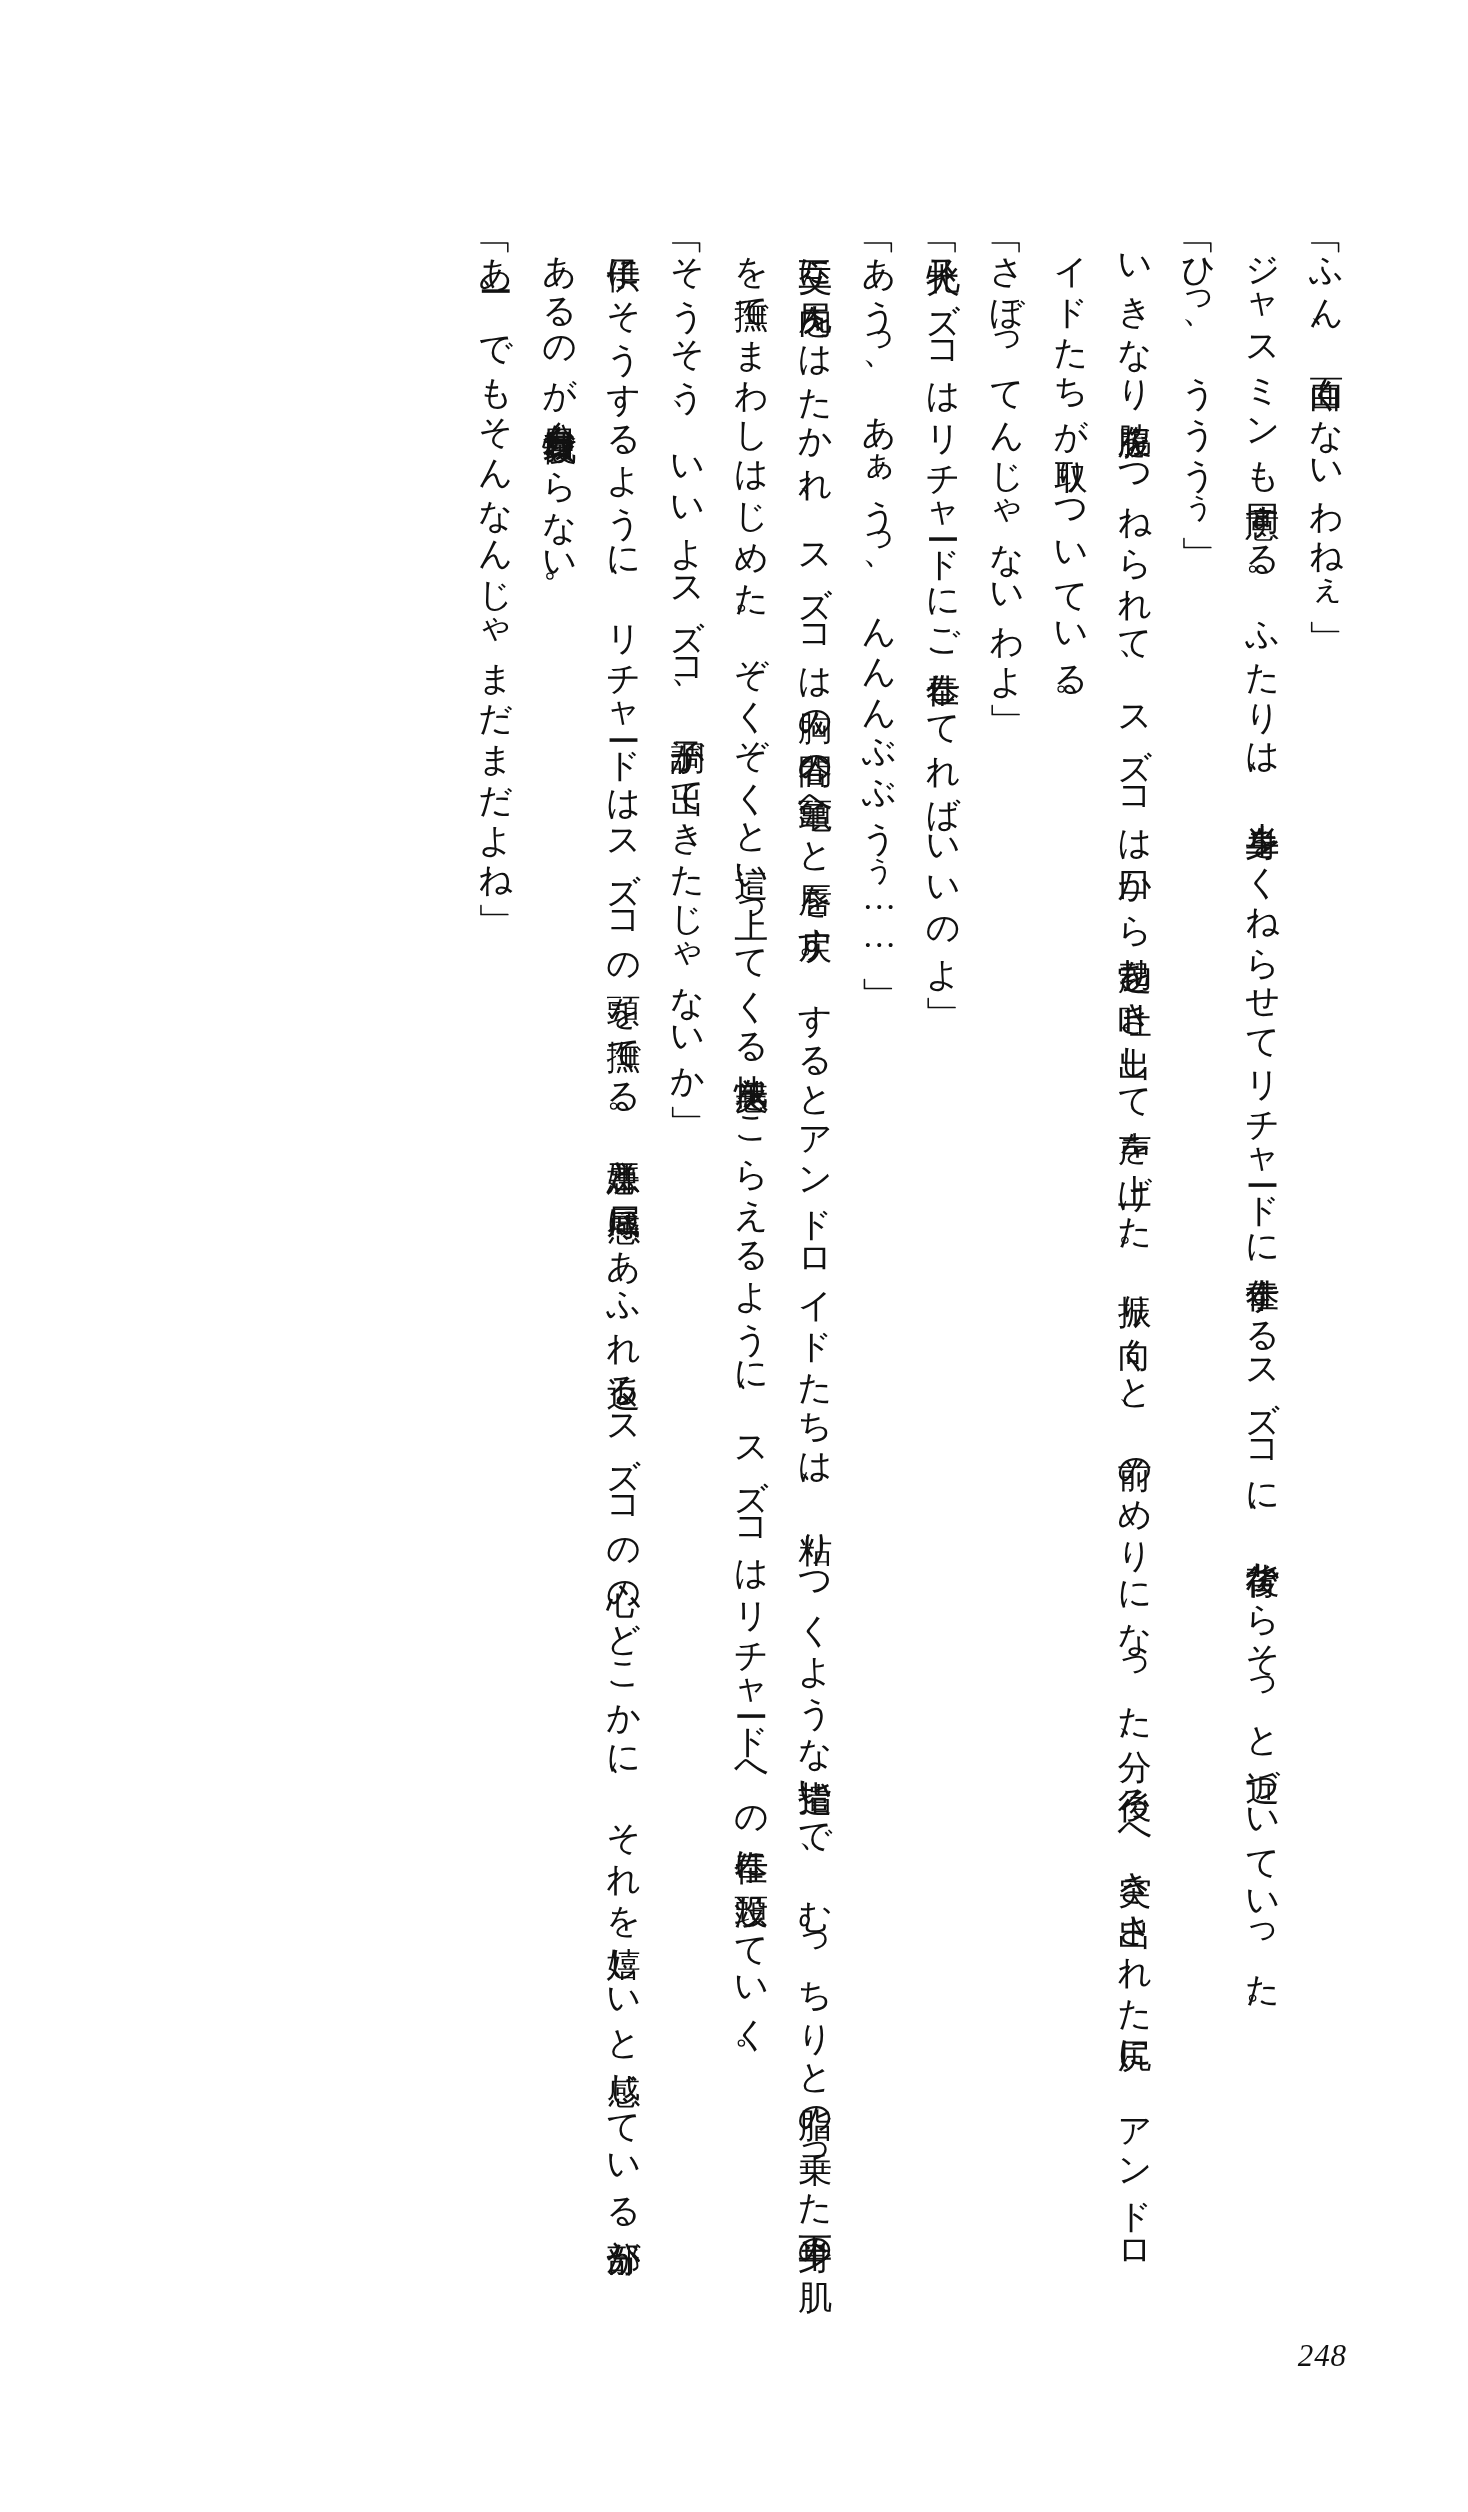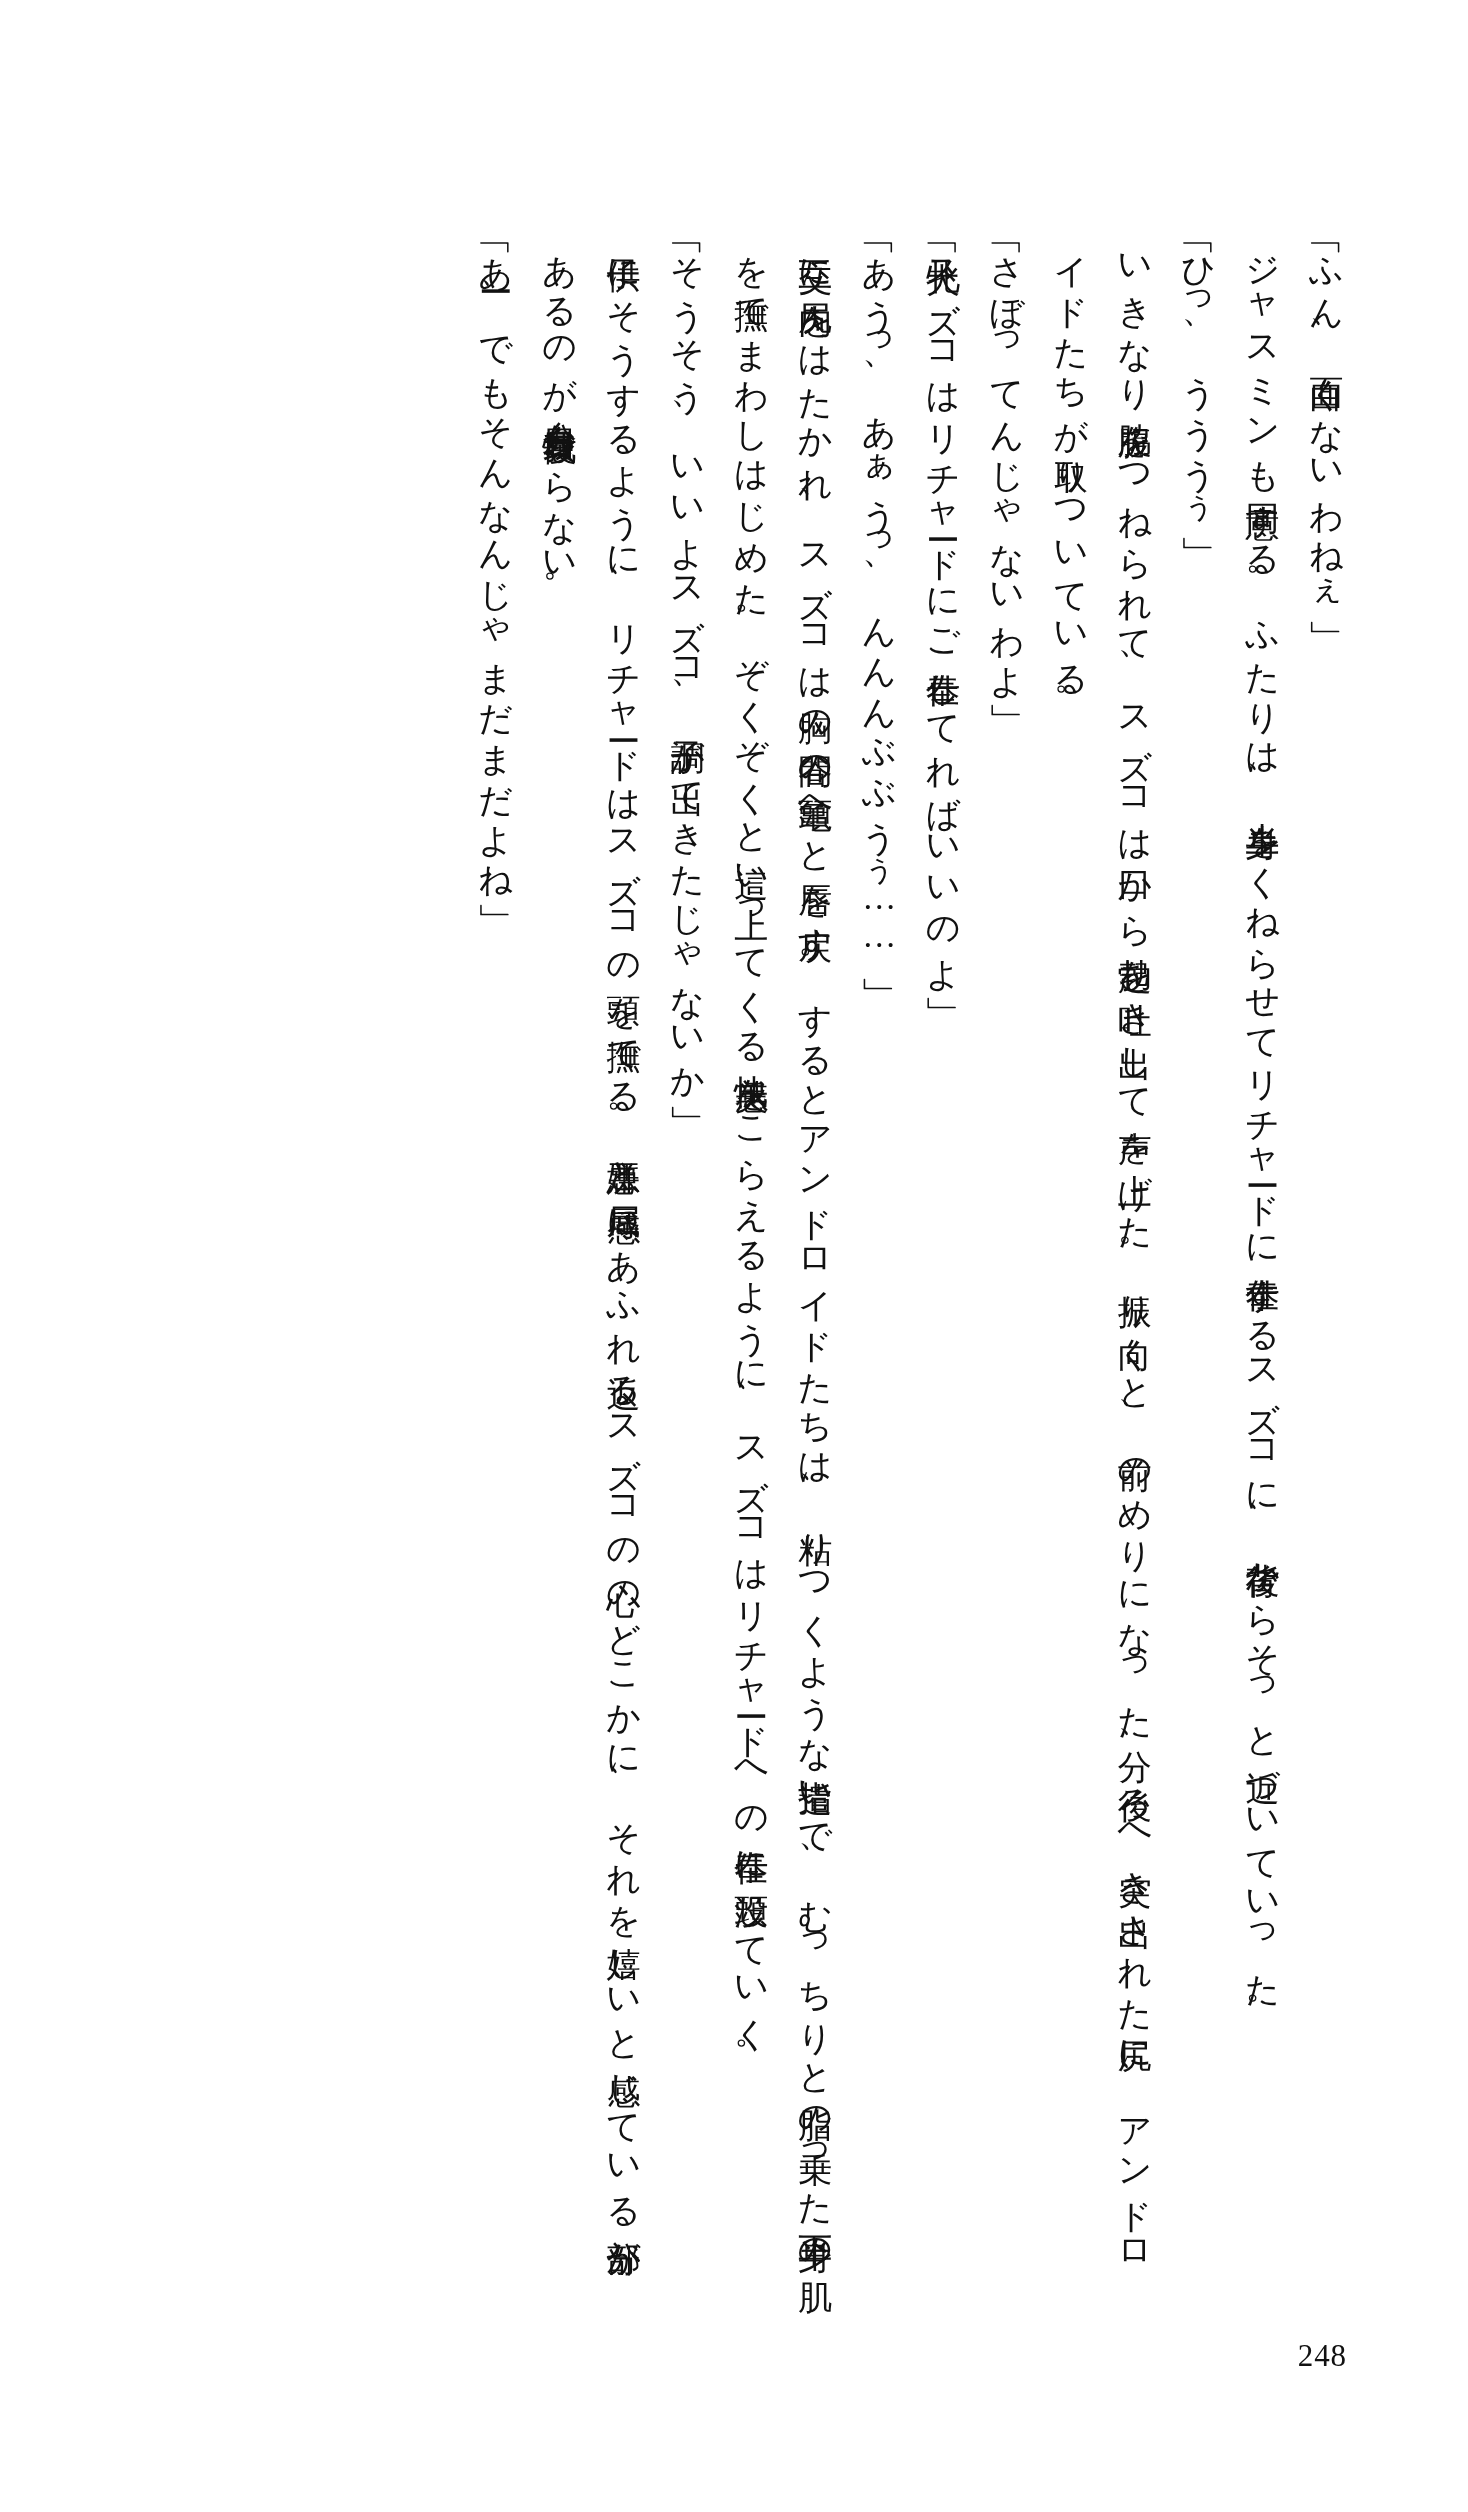--- a/index.html
+++ b/index.html
@@ -37,20 +37,21 @@
   .text-block p {
     margin: 0;
     padding: 0;
     text-indent: 0;
   }
   .page-number {
     position: absolute;
     bottom: 138px;
     right: 121px;
     font-family: "Liberation Serif", "DejaVu Serif", serif;
+    font-style: italic;
     font-size: 31px;
     color: #111111;
     letter-spacing: 0.9px;
   }
 </style>
 </head>
 <body>
 
 <div class="page">
 

